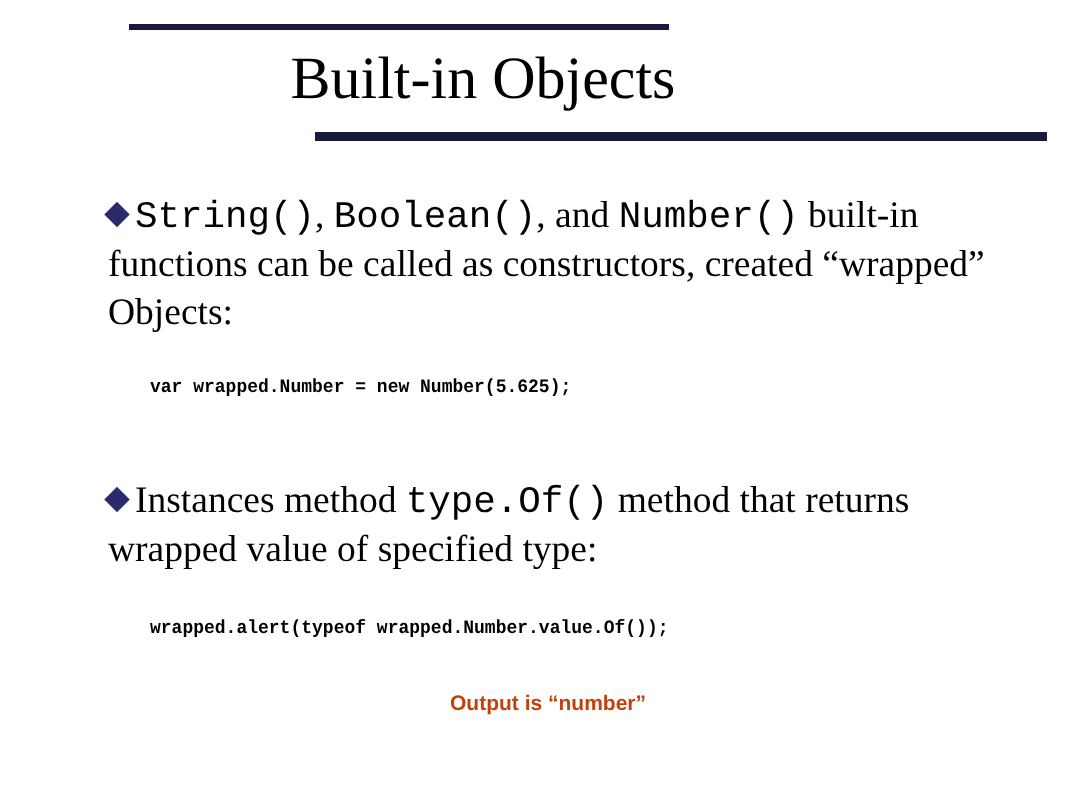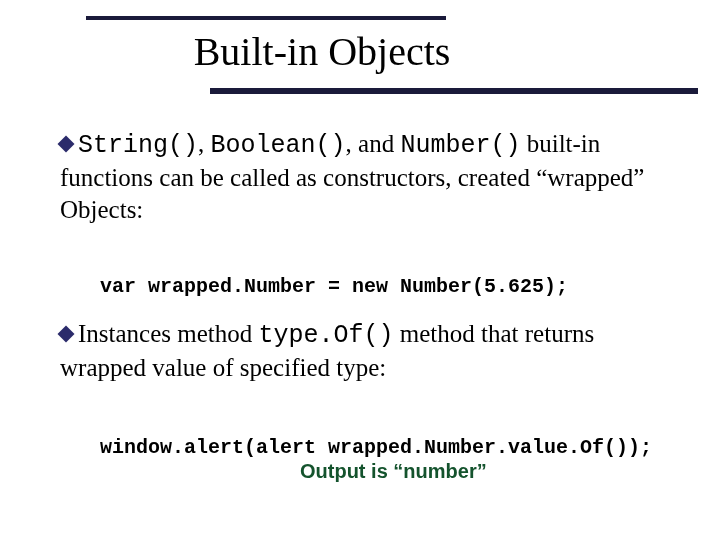--- a/index.html
+++ b/index.html
@@ -32,21 +32,21 @@
   .rule-mid {
     position: absolute;
     top: 88px;
     left: 210px;
     width: 488px;
     height: 6px;
     background: #1a1a3a;
   }
   .bullet-block {
     position: absolute;
-    left: 60px;
+    left: 72px;
     right: 40px;
     color: #000;
     font-size: 25px;
     line-height: 1.28;
   }
   .bullet-block .diamond {
     display: inline-block;
     width: 12px;
     height: 12px;
     background: #2b2b6b;
@@ -56,36 +56,35 @@
   }
   .mono {
     font-family: "Courier New", Courier, monospace;
   }
   .block1 { top: 128px; }
   .block2 { top: 318px; }
   .code-img {
     position: absolute;
     left: 100px;
     font-family: "Courier New", Courier, monospace;
-    font-size: 20px;
+    font-size: 12px;
     color: #000;
     white-space: nowrap;
     font-weight: bold;
     transform: scaleY(1.05);
-    margin-top: 24px;
   }
   .code1 { top: 251px; }
   .code2 { top: 412px; }
   .output-note {
     position: absolute;
     top: 460px;
     left: 300px;
     font-family: Arial, Helvetica, sans-serif;
-    font-size: 20px;
-    color: #14532d;
+    font-size: 14px;
+    color: #c2410c;
     font-weight: bold;
   }
 </style>
 </head>
 <body>
 
 <div class="rule-top"></div>
 
 <div class="title">Built-in Objects</div>
 
@@ -94,15 +93,15 @@
 <div class="bullet-block block1">
   <span class="diamond"></span><span class="mono">String()</span><span>, </span><span class="mono">Boolean()</span><span>, and </span><span class="mono">Number()</span><span> built-in functions can be called as constructors, created “wrapped” Objects:</span>
 </div>
 
 <div class="code-img code1">var wrapped.Number = new Number(5.625);</div>
 
 <div class="bullet-block block2">
   <span class="diamond"></span><span>Instances method </span><span class="mono">type.Of()</span><span> method that returns wrapped value of specified type:</span>
 </div>
 
-<div class="code-img code2">window.alert(alert wrapped.Number.value.Of());</div>
+<div class="code-img code2">wrapped.alert(typeof wrapped.Number.value.Of());</div>
 
 <div class="output-note">Output is “number”</div>
 
 </body></html>

